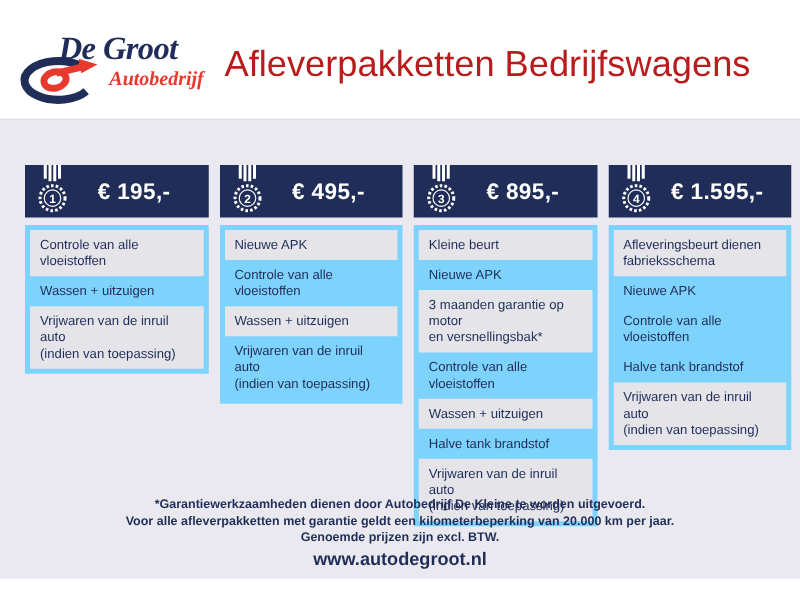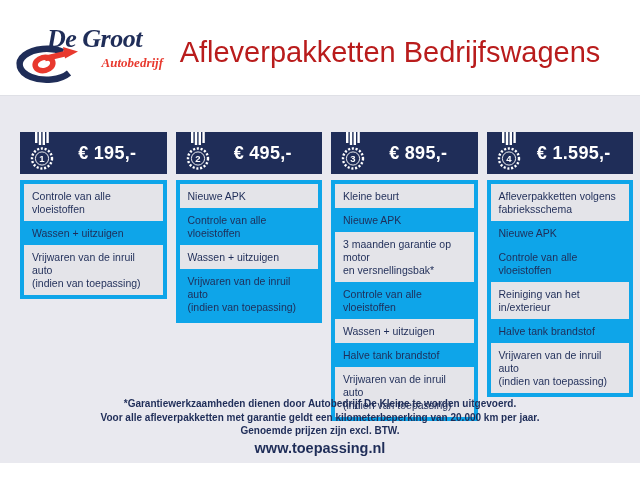--- a/index.html
+++ b/index.html
@@ -10,40 +10,40 @@
 
   
   .header { position:absolute; left:0; top:0; width:640px; height:95px; background:#ffffff; }
   .logo { position:absolute; left:14px; top:24px; width:152px; height:62px; }
   .logo-swoosh { position:absolute; left:0; top:15px; }
   .logo-name { position:absolute; left:33px; top:0px;
                font-family:"Liberation Serif", serif; font-style:italic; font-weight:bold;
                font-size:26px; letter-spacing:-0.5px; color:#1f2d58; white-space:nowrap; }
   .logo-sub  { position:absolute; right:3px; top:31px;
                font-family:"Liberation Serif", serif; font-style:italic; font-weight:bold;
-               font-size:13px; color:#e8392e; }
+               font-size:16px; color:#e8392e; }
   .title { position:absolute; left:168px; top:36px; width:444px; text-align:center;
            font-size:29px; font-weight:400; color:#b91c1c; }
 
   
   .main { position:absolute; left:0; top:95px; width:640px; height:368px;
           background:#e9e9ef; border-top:1px solid #dfe0e6; }
 
   
   .packages { position:absolute; left:20px; top:36px; width:613px;
               display:flex; gap:9px; align-items:flex-start; }
   .pkg { flex:1 1 0; min-width:0; }
   .pkg-header { position:relative; height:42px; background:#1f2d58; }
   .medal { position:absolute; left:8px; top:0; }
   .medal text { font-family:"Liberation Sans", sans-serif; }
   .price { position:absolute; left:32px; right:4px; top:0; bottom:0;
            display:flex; align-items:center; justify-content:center;
            color:#ffffff; font-size:18px; font-weight:bold; letter-spacing:0.3px;
            white-space:nowrap; }
-  .pkg-list { margin-top:6px; background:#0ea5e9; padding:4px; }
+  .pkg-list { margin-top:6px; background:#7dd3fc; padding:4px; }
   .row { padding:5.5px 8px; font-size:10.5px; line-height:13px; color:#1f2d58;
          white-space:pre-line; }
   .row.shaded { background:#e4e4e9; }
 
   
   .footnotes { position:absolute; left:0; top:301px; width:100%; text-align:center;
                font-size:10px; line-height:13.5px; font-weight:bold; color:#1f2d58; }
   .website { position:absolute; left:0; top:344px; width:100%; text-align:center;
              font-size:14.5px; font-weight:bold; color:#1f2d58; }
 </style>
@@ -153,35 +153,34 @@
               <rect x="14.6" y="0" width="2.4" height="13"></rect>
                 <rect x="18.4" y="0" width="2.4" height="11"></rect>
             </g>
             <circle cx="14" cy="26.5" r="10" fill="none" stroke="#ffffff" stroke-width="2.4" stroke-dasharray="2.1 1.7"></circle>
             <circle cx="14" cy="26.5" r="6.6" fill="none" stroke="#ffffff" stroke-width="0.9"></circle>
             <text x="14" y="30" text-anchor="middle" font-size="9.5" font-weight="bold" fill="#ffffff">4</text>
           </svg>
           <div class="price">€ 1.595,-</div>
         </div>
         <div class="pkg-list">
-          <div class="row shaded">Afleverpakketten volgens
+          <div class="row shaded">Afleveringsbeurt dienen
 fabrieksschema</div>
           <div class="row">Nieuwe APK</div>
           <div class="row">Controle van alle vloeistoffen</div>
-          <div class="row shaded">Reiniging van het in/exterieur</div>
           <div class="row">Halve tank brandstof</div>
           <div class="row shaded">Vrijwaren van de inruil auto
 (indien van toepassing)</div>
         </div>
       </section>
 
     </div>
 
     <div class="footnotes">
       <p>*Garantiewerkzaamheden dienen door Autobedrijf De Kleine te worden uitgevoerd.</p>
       <p>Voor alle afleverpakketten met garantie geldt een kilometerbeperking van 20.000 km per jaar.</p>
       <p>Genoemde prijzen zijn excl. BTW.</p>
     </div>
 
-    <div class="website">www.toepassing.nl</div>
+    <div class="website">www.autodegroot.nl</div>
   </div>
 
 </div>
 
 </body></html>

